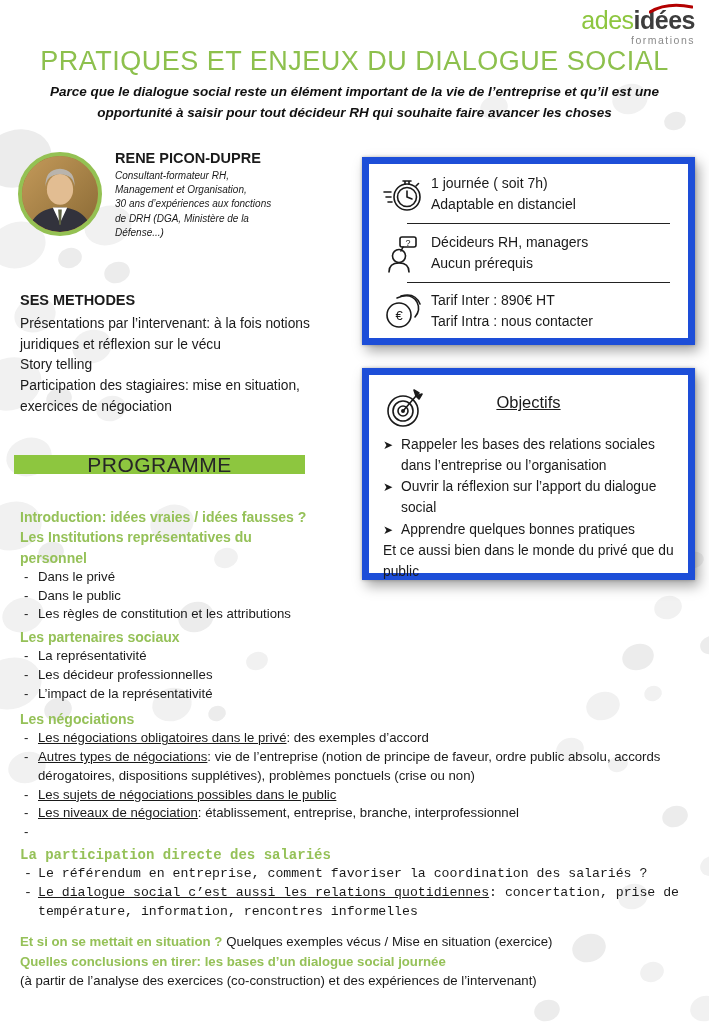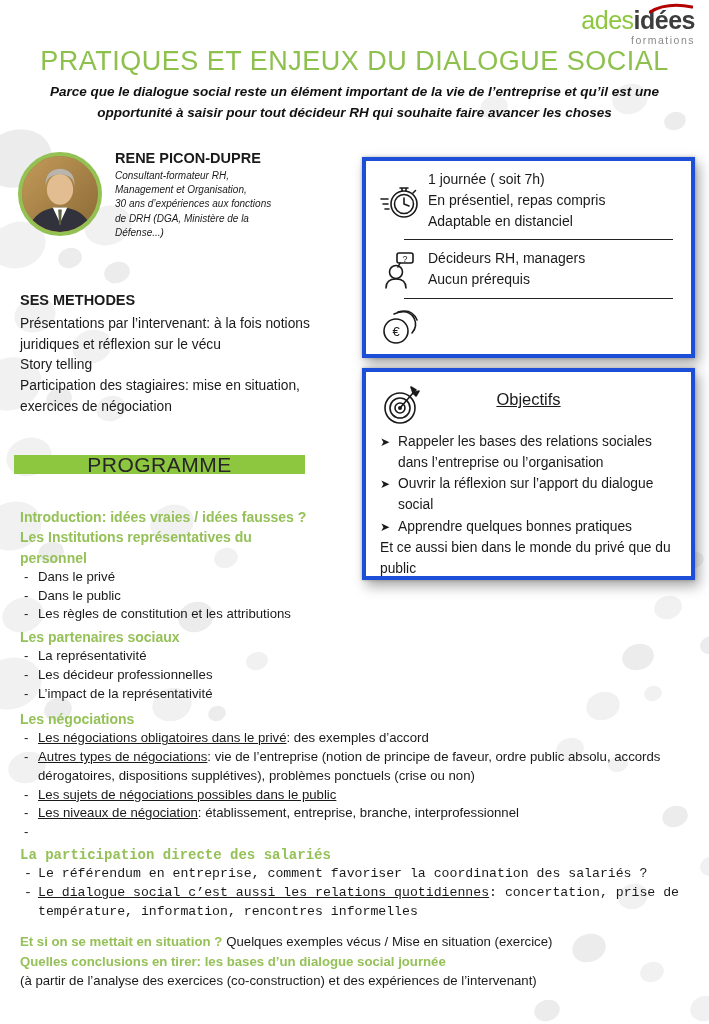--- a/index.html
+++ b/index.html
@@ -29,21 +29,21 @@
   .trainer-text{margin-left:97px;width:240px;}
   .trainer-name{font-weight:bold;font-size:14.5px;margin-bottom:3px;}
   .trainer-bio{font-style:italic;font-size:10px;line-height:1.42;white-space:pre-line;}
 
   
   .methods{top:292px;left:20px;width:332px;}
   .methods-h{font-weight:bold;font-size:14.5px;margin-bottom:6px;}
   .methods-body{font-size:13.8px;line-height:1.5;white-space:pre-line;}
 
   
-  .card{background:#fff;border:4px solid #1d4ed8;
+  .card{background:#fff;border:7px solid #1d4ed8;
         box-shadow:0 0 3px rgba(0,0,0,0.25),4px 6px 12px rgba(0,0,0,0.35);box-sizing:border-box;}
   .info-card{top:157px;left:362px;width:333px;padding:8px 10px 6px 6px;}
   .info-row{display:flex;align-items:center;}
   .info-icon{width:56px;flex:0 0 56px;display:flex;justify-content:center;align-items:center;}
   .info-lines{font-size:14px;line-height:1.5;}
   .divider{border-top:1.5px solid #222;margin:7px 8px 7px 32px;}
 
   .obj-card{top:368px;left:362px;width:333px;height:212px;padding:10px 14px;}
   .obj-head{position:relative;height:50px;}
   .obj-icon{position:absolute;left:0;top:0;}
@@ -180,21 +180,20 @@
           <circle cx="27" cy="25" r="13"></circle>
           <circle cx="27" cy="25" r="9.5"></circle>
           <path d="M27,25 L27,19 M27,25 L32,27"></path>
           <path d="M23,9 L31,9 M25,9 L25,12 M29,9 L29,12"></path>
           <path d="M36,14 L38.5,11.5"></path>
           <path d="M4,20 L11,20 M6,25 L11,25 M8,30 L12,30"></path>
         </svg>
       </div>
       <div class="info-lines">
         <div>1 journée ( soit 7h)</div>
-        <div>En présentiel, repas compris</div>
         <div>Adaptable en distanciel</div>
       </div>
     </div>
     <div class="divider"></div>
     <div class="info-row">
       <div class="info-icon">
         <svg class="icon" width="42" height="44" viewBox="0 0 42 44">
           <circle cx="17" cy="25" r="6.5"></circle>
           <path d="M7,41 Q7,32 17,32 Q27,32 27,41"></path>
           <rect x="18" y="6" width="16" height="10" rx="2"></rect>
@@ -209,20 +208,24 @@
     </div>
     <div class="divider"></div>
     <div class="info-row">
       <div class="info-icon">
         <svg class="icon" width="44" height="42" viewBox="0 0 44 42">
           <path d="M16,8 Q30,2 36,12 Q40,20 34,27"></path>
           <path d="M20,6 Q34,2 39,14"></path>
           <circle cx="18" cy="25" r="12"></circle>
           <text x="18" y="30" font-size="13" stroke="none" fill="#1a1a1a" text-anchor="middle" font-family="inherit">€</text>
         </svg>
+      </div>
+      <div class="info-lines">
+        <div>Tarif Inter : 890€ HT</div>
+        <div>Tarif Intra : nous contacter</div>
       </div>
     </div>
   </div>
 
   <div class="layer card obj-card">
     <div class="obj-head">
       <div class="obj-icon">
         <svg class="icon" width="46" height="46" viewBox="0 0 46 46">
           <circle cx="20" cy="26" r="15"></circle>
           <circle cx="20" cy="26" r="10"></circle>

